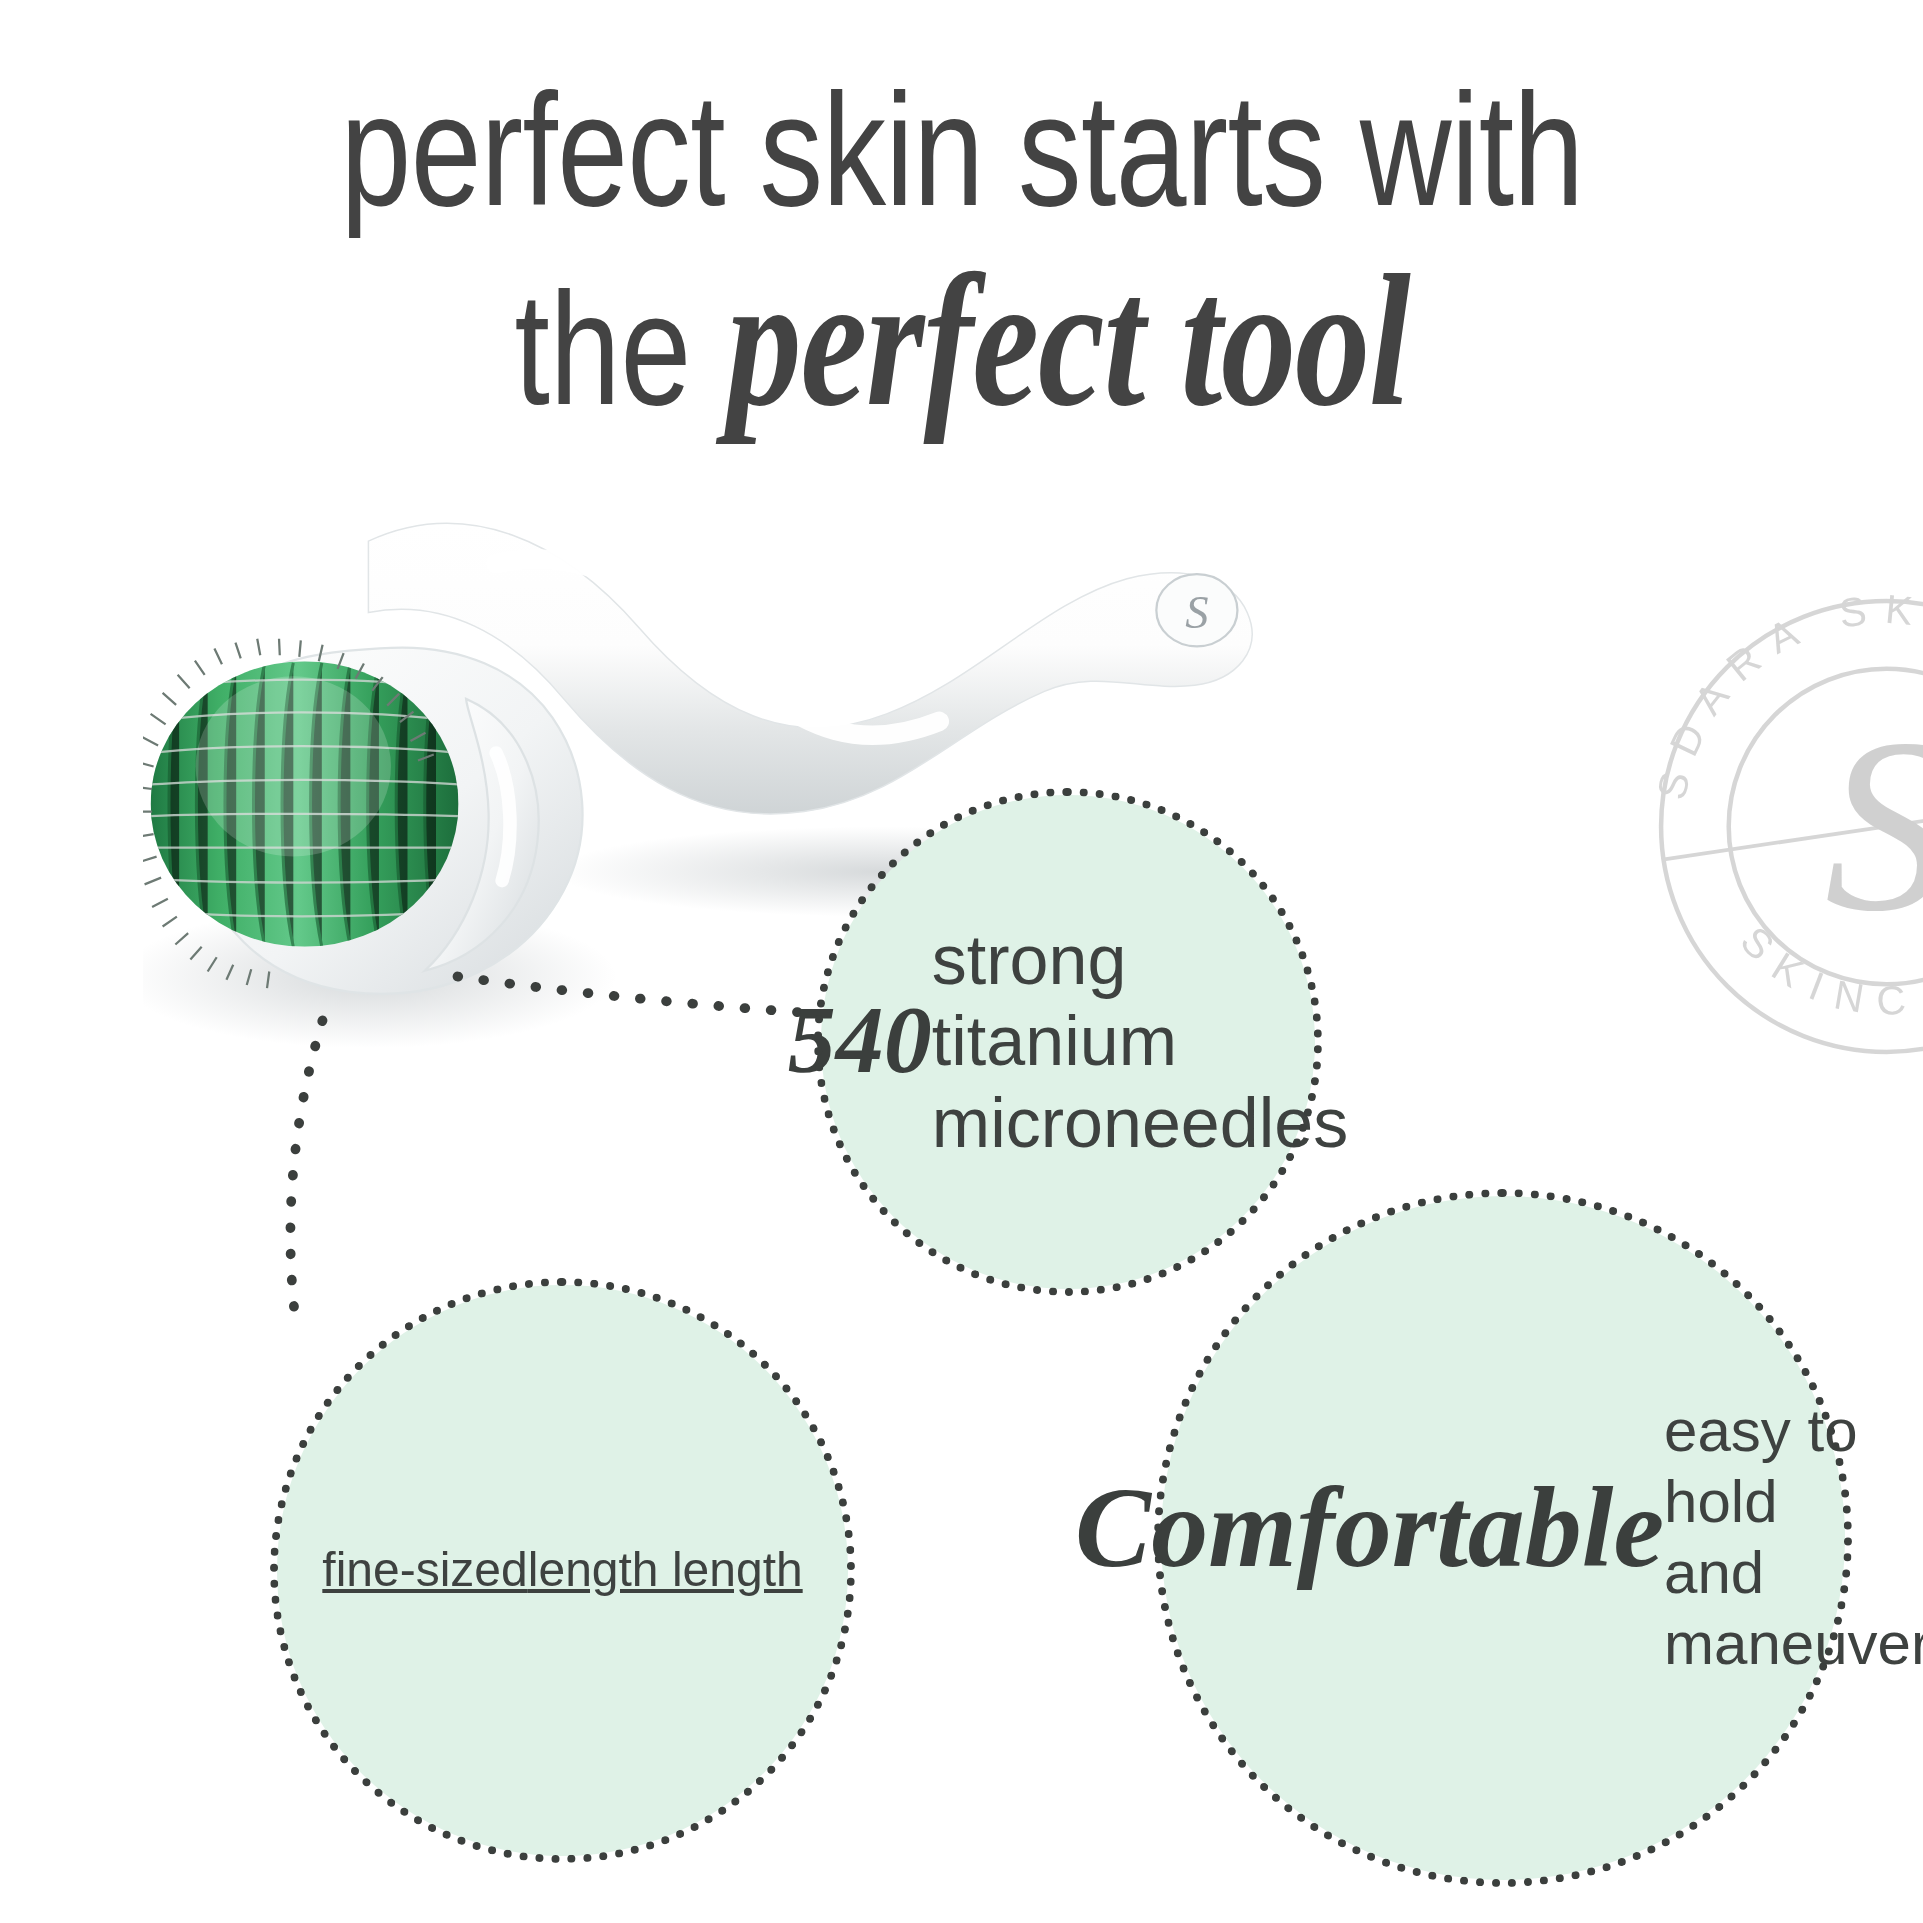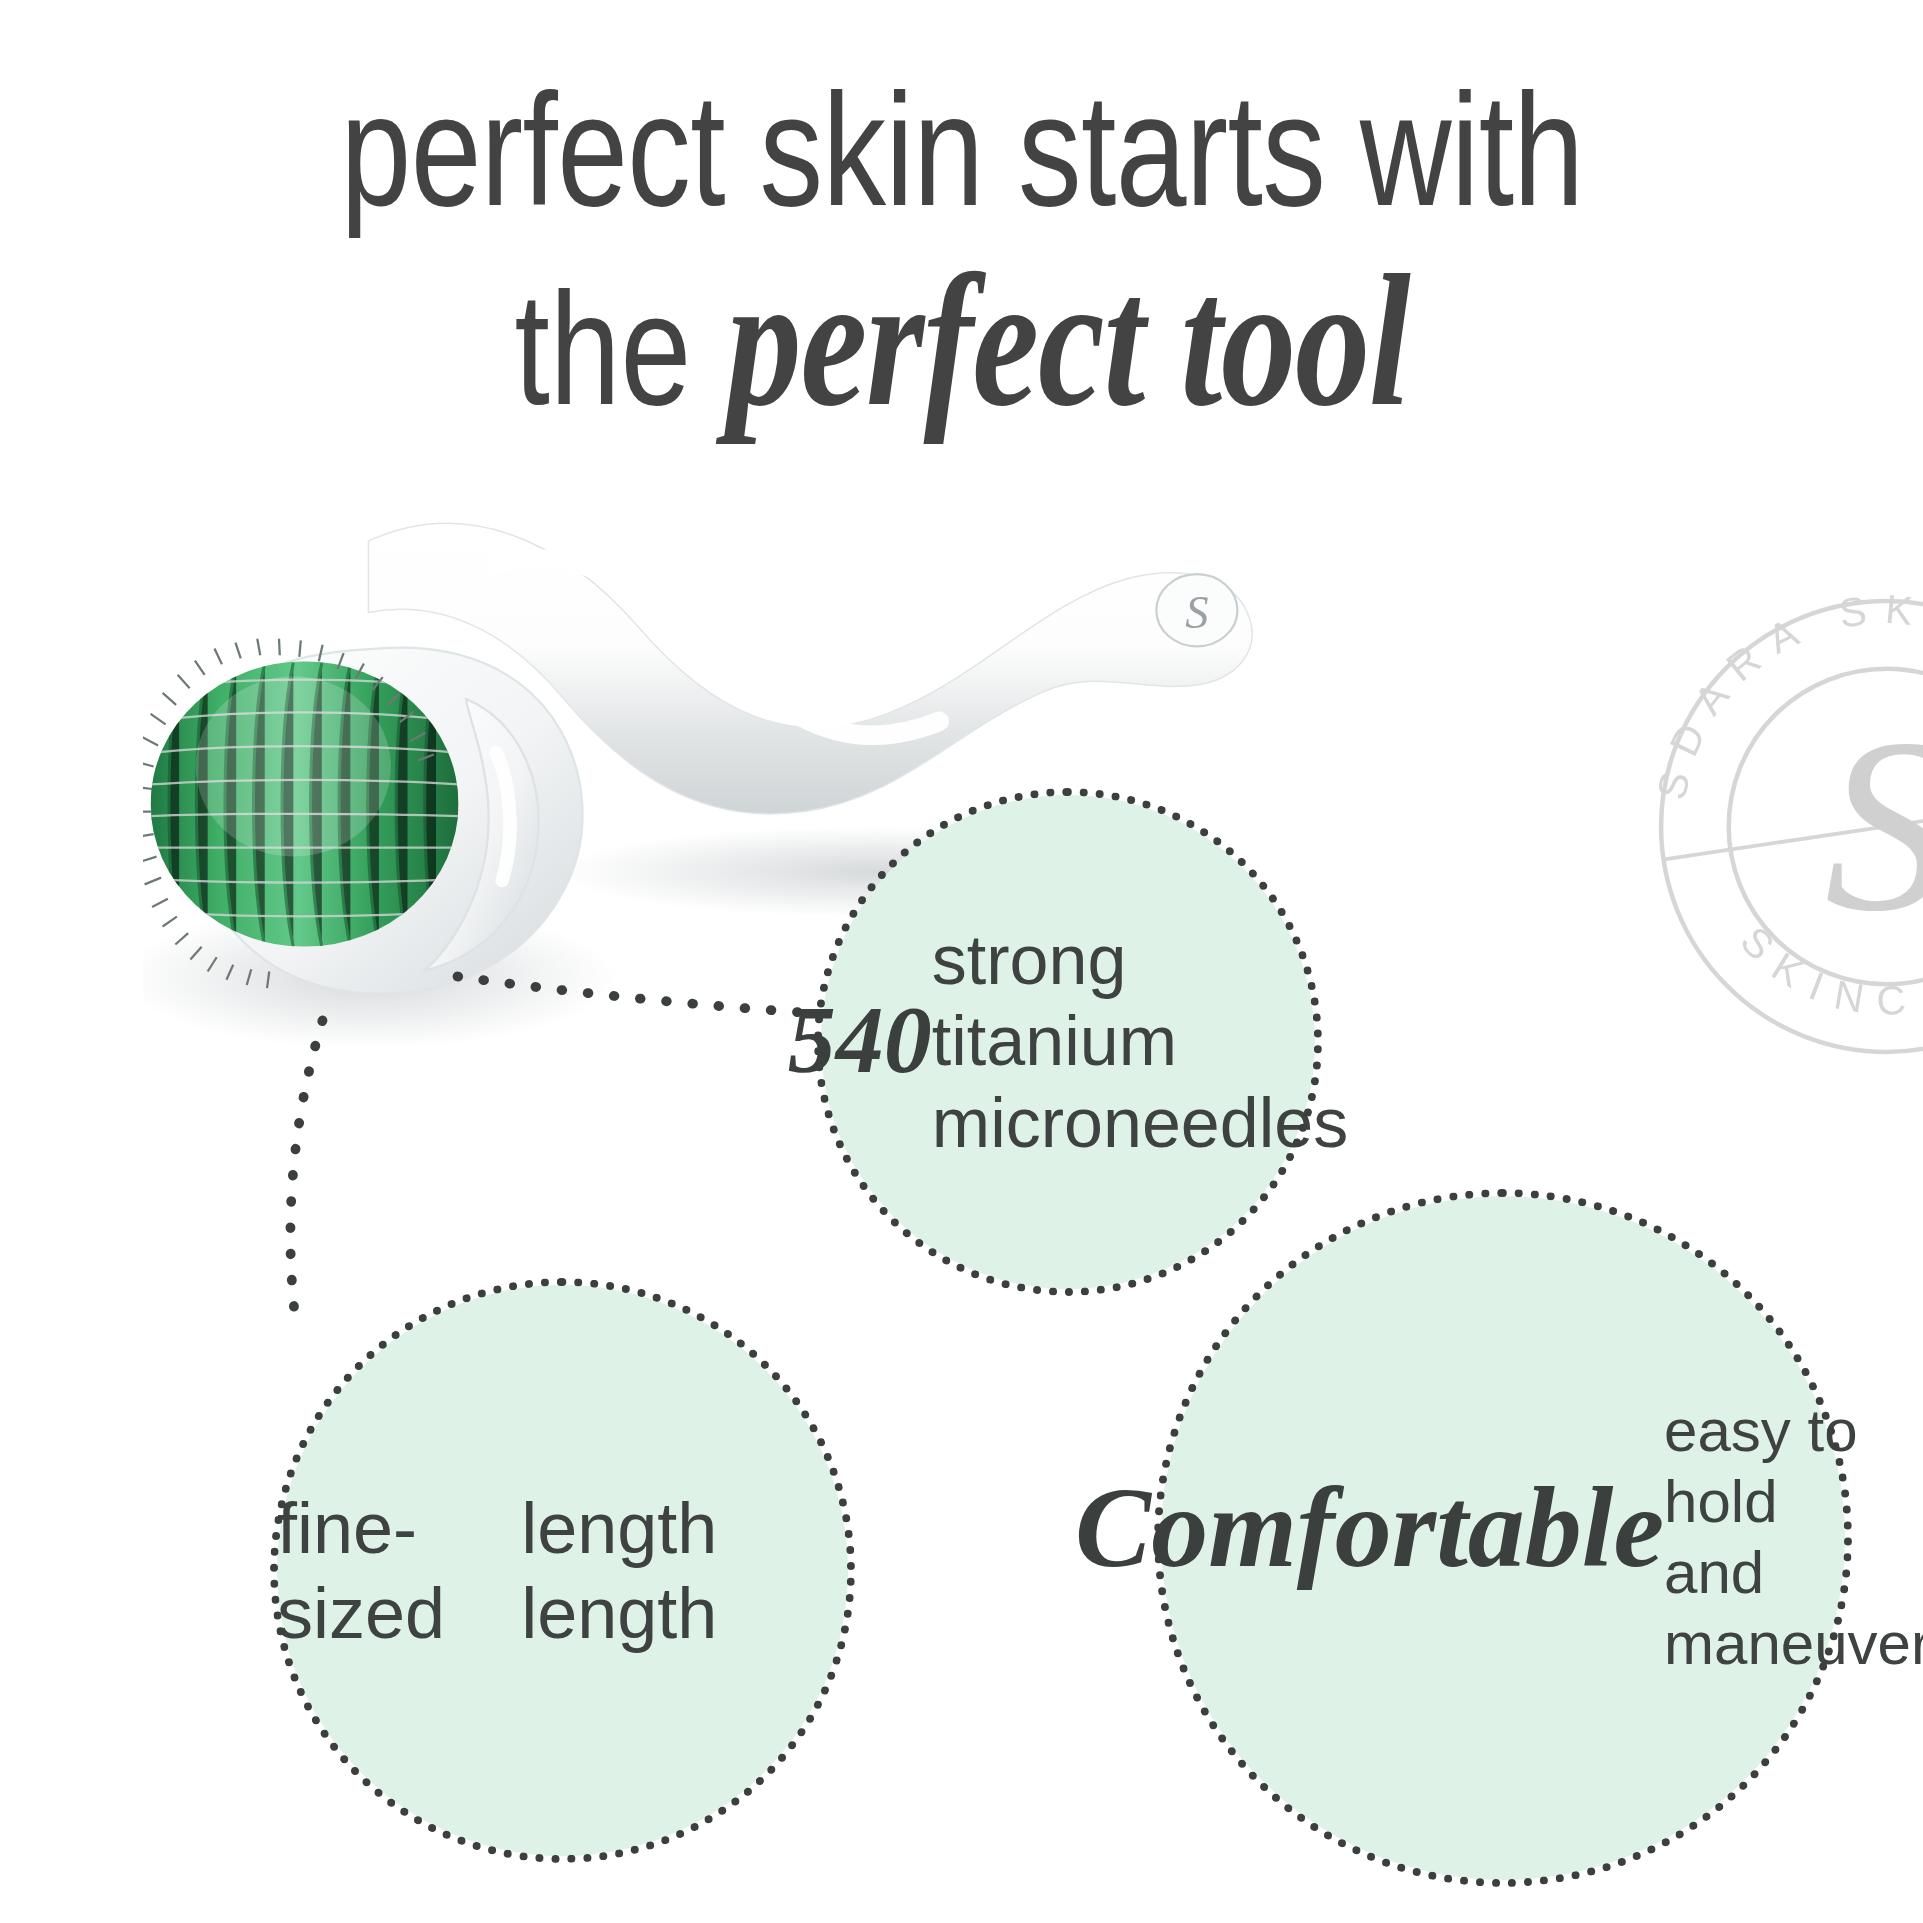--- a/index.html
+++ b/index.html
@@ -35,21 +35,21 @@
                  border-radius:50%;border:8.3px dotted #3b3f3d;}
   .f-small{font-family:"Liberation Sans",sans-serif;font-weight:300;}
   .f-big{font-family:"Liberation Serif",serif;font-weight:700;font-style:italic;
          color:#3b3f3d;}
 
   #c-needles{left:821px;top:795px;width:494px;height:494px;}
   #c-needles .f-big{font-size:96px;line-height:1.0;margin-bottom:4.5px;}
   #c-needles .f-small{font-size:70px;line-height:1.16;}
 
   #c-length{left:277px;top:1285px;width:571px;height:571px;}
-  #c-length .f-small{font-size:72px;line-height:1.18;}
+  #c-length .f-small{font-size:48px;line-height:1.18;text-decoration:underline;}
   #c-length .f-big{font-size:101px;line-height:1.05;margin:1.5px 0 3px;}
 
   #c-comfort{left:1161px;top:1196px;width:684px;height:684px;}
   #c-comfort .f-big{font-size:114px;line-height:1.05;margin-bottom:19.5px;}
   #c-comfort .f-small{font-size:60px;line-height:1.18;}
 
   
   .conn{position:absolute;pointer-events:none;}
   .conn svg{display:block;overflow:visible;}
 </style>

